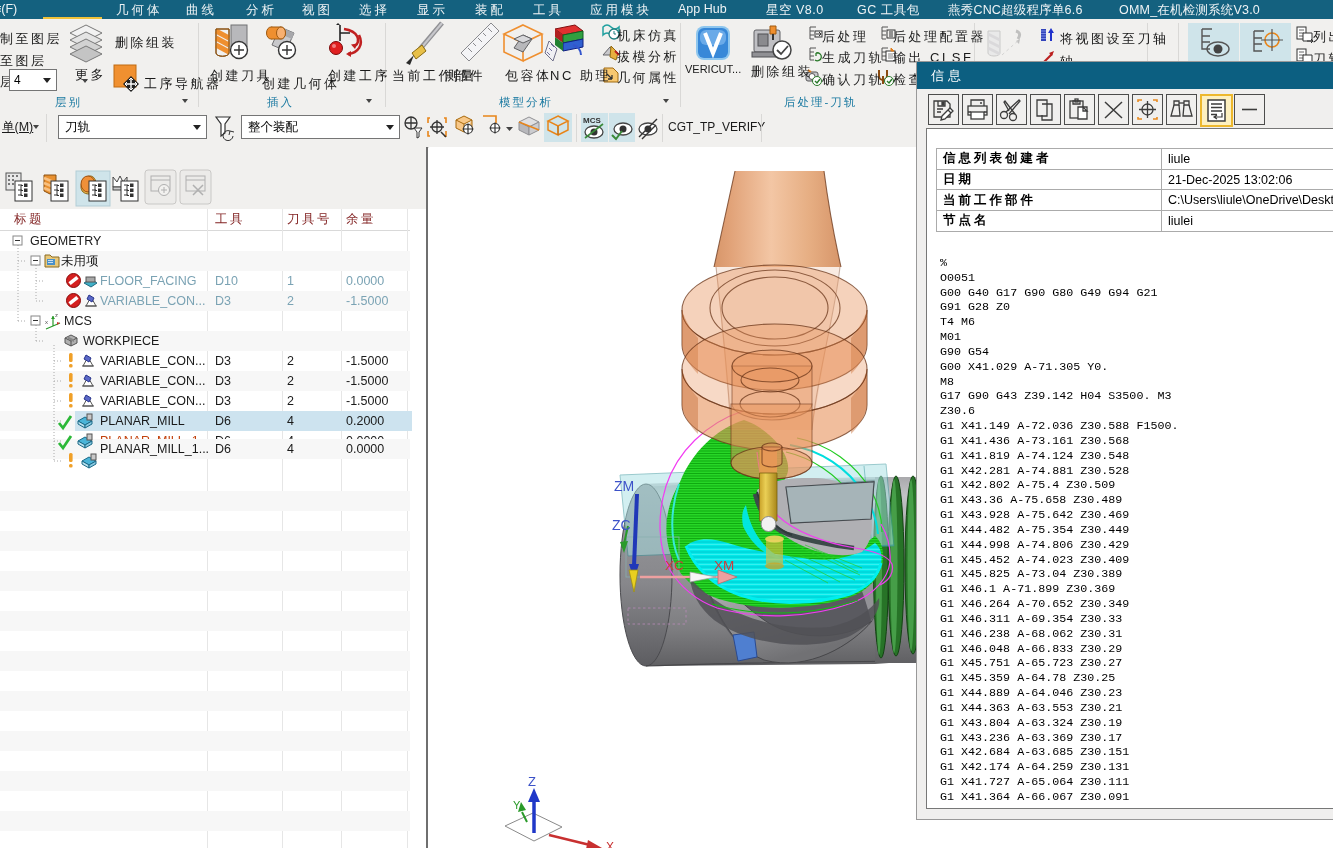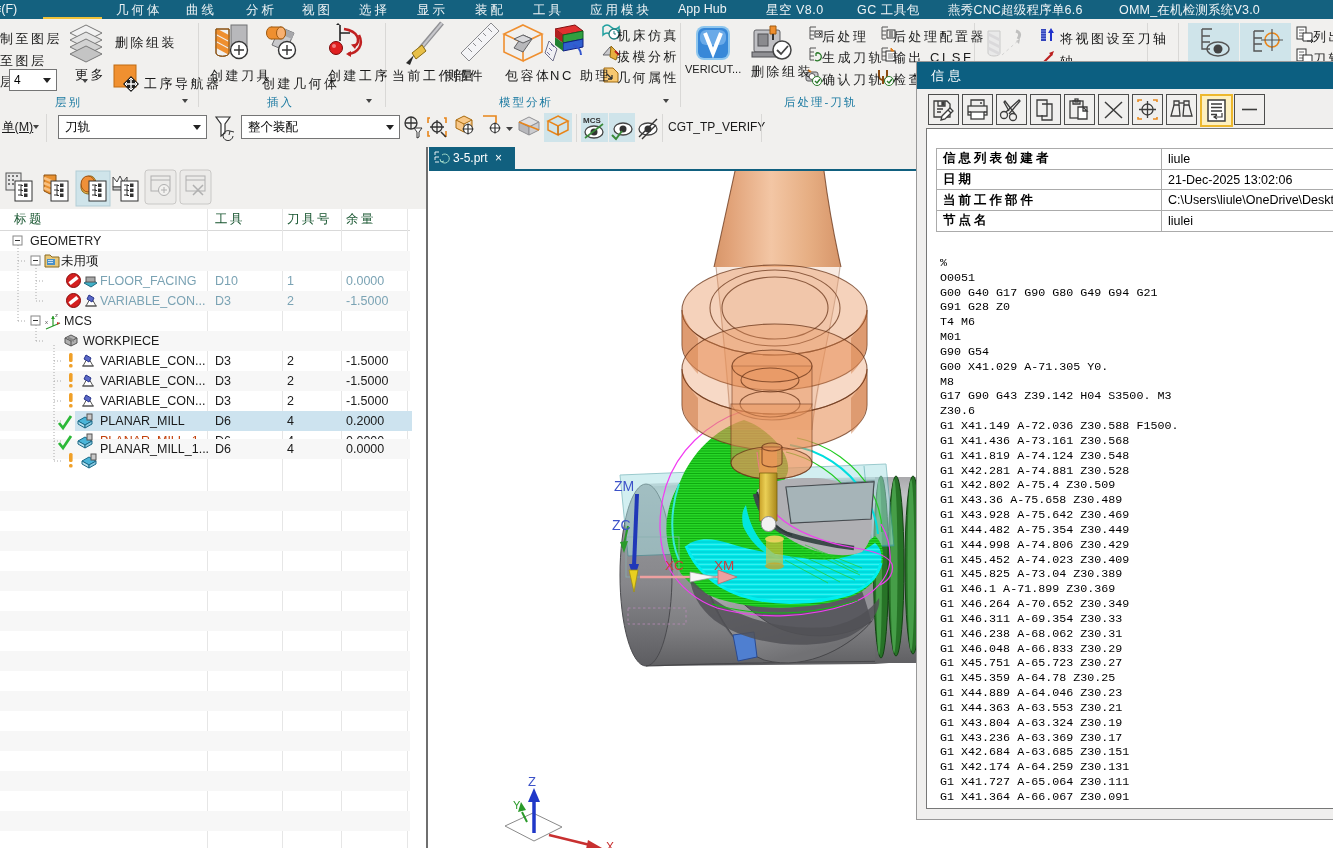--- a/index.html
+++ b/index.html
@@ -18,21 +18,21 @@
 .gdrop{position:absolute;top:80px;width:0;height:0;border-left:3.5px solid transparent;border-right:3.5px solid transparent;border-top:4px solid #444;}
 .rtext{position:absolute;font-size:13px;color:#1a1a1a;white-space:nowrap;letter-spacing:2.5px;}
 .combo{position:absolute;background:#fff;border:1px solid #757575;}
 .combo .car{position:absolute;right:5px;top:50%;margin-top:-2px;width:0;height:0;border-left:4px solid transparent;border-right:4px solid transparent;border-top:5px solid #222;}
 
 #row2{position:absolute;left:0;top:110px;width:1333px;height:37px;background:#f1f0ee;border-bottom:1px solid #e0dfdd;}
 
 #nav{position:absolute;left:0;top:147px;width:426px;height:701px;background:#f1f0ee;}
 #navhead{position:absolute;left:0;top:0;width:426px;height:22px;}
 #navtbl{position:absolute;left:0;top:62px;width:410px;height:639px;background:#fff;}
-.th{position:absolute;top:0;height:21px;font-size:12.5px;color:#14532d;line-height:21px;letter-spacing:2.5px;}
+.th{position:absolute;top:0;height:21px;font-size:12.5px;color:#7f1d1d;line-height:21px;letter-spacing:2.5px;}
 .row{position:absolute;left:0;width:410px;height:20px;font-size:12.5px;line-height:20px;white-space:nowrap;}
 .row.alt{background:#f7f7f7;}
 .colline{position:absolute;top:0;width:1px;height:639px;background:#e6e6e6;}
 .cell{position:absolute;top:0;}
 
 #view{position:absolute;left:429px;top:147px;width:904px;height:701px;background:#fff;}
 #tabbar{position:absolute;left:0;top:0;width:904px;height:24px;background:#f1f0ee;}
 #tab{position:absolute;left:0;top:0;width:86px;height:22px;background:#11607f;color:#fff;font-size:12px;}
 #tabline{position:absolute;left:0;top:22px;width:904px;height:2px;background:#11607f;}
 
@@ -675,32 +675,20 @@
       <use href="#warn" x="67" y="222"></use>
       <g transform="translate(81,222)">
             <use href="#pmill"></use>
           </g>
     </svg>
   </div>
 </div>
 <div class="abs" style="left:426px;top:147px;width:2px;height:701px;background:#6f6f6f"></div>
 
 <div id="view">
-  <div id="tabbar">
-    <div id="tab">
-          <svg width="18" height="16" style="position:absolute;left:4px;top:3px" fill="none" stroke="#fff" stroke-width="1">
-            <path d="M2,2 h4 M2,2 v3 M2,7 h4 M2,7 v3 M2,12 h4" opacity="0.9"></path>
-            <path d="M9,5 a4.5,4.5 0 1 1 -1,6" stroke="#9fd8c8"></path>
-            <path d="M7,9 l1,3 3,-1" stroke="#9fd8c8"></path>
-          </svg>
-          <span style="position:absolute;left:24px;top:4px">3-5.prt</span>
-          <span style="position:absolute;left:66px;top:4px;font-size:12px">×</span>
-        </div>
-    <div id="tabline"></div>
-  </div>
   <svg id="scene" width="904" height="701" viewBox="429 171 904 701" style="position:absolute;left:0;top:24px">
   <defs>
     <linearGradient id="cyl" x1="0" y1="0" x2="0" y2="1">
       <stop offset="0" stop-color="#a9a9ac"></stop>
             <stop offset="0.10" stop-color="#c2c2c5"></stop>
       <stop offset="0.45" stop-color="#98989b"></stop>
             <stop offset="0.8" stop-color="#7e7e81"></stop>
       <stop offset="1" stop-color="#606063"></stop>
     </linearGradient>
     <linearGradient id="face" x1="0" y1="0" x2="0" y2="1">

